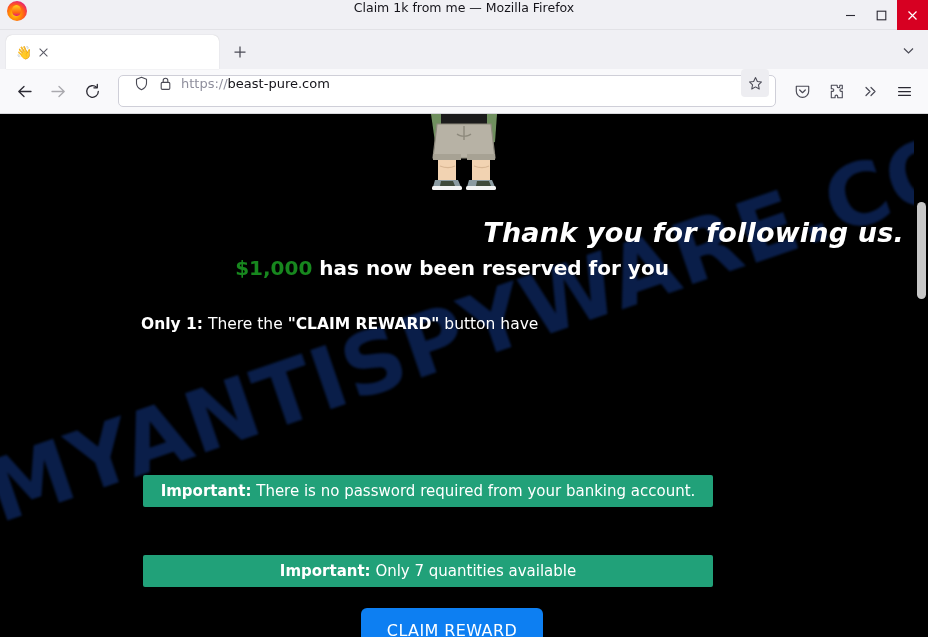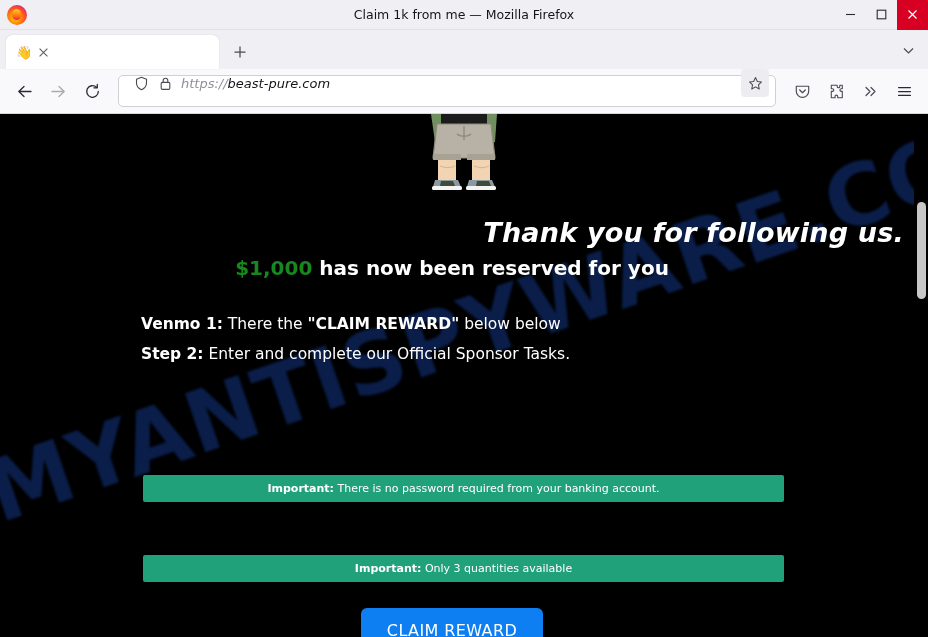--- a/index.html
+++ b/index.html
@@ -9,21 +9,21 @@
     background: #000;
     font-family: "Liberation Sans", sans-serif;
   }
 
   
   .browser { width: 928px; height: 637px; display: flex; flex-direction: column; background:#f0f0f4; }
 
   .titlebar {
     height: 30px; flex: 0 0 30px;
     background: #f0f0f4;
-    display: flex; align-items: center;
+    display: flex; 
     border-bottom: 1px solid #e2e2e6;
     position: relative;
     gap: 41px;
   }
   .ff-logo { width: 22px; height: 22px; margin-left: 6px; flex: 0 0 22px; position: relative; }
   .ff-logo .ring {
     position:absolute; inset:1px; border-radius:50%;
     background: radial-gradient(circle at 40% 65%, #ffd21e 0%, #ff9500 28%, #ff5c1b 52%, #e31587 82%, #9059ff 100%);
   }
   .ff-logo .core {
@@ -63,21 +63,21 @@
   .navbar {
     height: 45px; flex: 0 0 45px; background: #f9f9fb;
     display: flex; align-items: center; padding: 0 8px;
     border-bottom: 1px solid #d7d7db;
   }
   .navbtn { width: 32px; height: 32px; display:flex; align-items:center; justify-content:center; border-radius: 5px; margin-right: 2px; }
   .navbtn.fwd { opacity: .38; }
   .urlbar {
     flex: 1; height: 32px; margin: 0 8px;
     background: #fff; border: 1px solid #cfcfd8; border-radius: 5px;
-    display: flex; align-items: center; padding: 0 6px 16px 10px; font-style: italic;
+    display: flex; align-items: center; padding: 0 6px 16px 10px;
   }
   .url-ico { width: 24px; flex:0 0 24px; display:flex; align-items:center; justify-content:center; }
   .url-text {
     flex: 1; font-size: 13px; color: #15141a; white-space: nowrap; overflow: hidden;
     padding-left: 4px; font-family: "DejaVu Sans", sans-serif;
   }
   .url-text .scheme { color: #8f8f9d; }
   .url-star { width: 28px; height: 28px; flex:0 0 28px; display:flex; align-items:center; justify-content:center; border-radius:4px; background:#ededf1; }
   .toolbtn { width: 32px; height: 32px; display:flex; align-items:center; justify-content:center; border-radius:5px; margin-left: 2px; }
 
@@ -121,24 +121,24 @@
 
   .steps { position: absolute; left: 141px; top: 196px; width: 640px; }
   .step {
     color: #ffffff; font-size: 15.5px; line-height: 29.5px;
     font-family: "DejaVu Sans", sans-serif;
   }
   .step b { font-weight: 700; }
   .step .q { font-weight: 700; }
 
   .notice {
-    position: absolute; left: 143px; width: 641px;
+    position: absolute; left: 143px; width: 570px;
     background: #21a179; color: #ffffff;
     text-align: center;
-    font-size: 11px; font-family: "DejaVu Sans", sans-serif;
+    font-size: 15px; font-family: "DejaVu Sans", sans-serif;
     padding: 7px 10px;
     border-radius: 2px;
   }
   .notice b { font-weight: 700; }
   .notice-1 { top: 361px; }
   .notice-2 { top: 441px; }
 
   .cta-wrap { position: absolute; left: 0; right: 24px; top: 494px; display: flex; justify-content: center; }
   .cta {
     background: #0d7ff2; color: #ffffff;
@@ -299,33 +299,30 @@
       </div>
 
       <div class="headline">Thank you for following us.</div>
 
       <div class="subheadline">
         <span class="amount">$1,000</span><span> has now been reserved for you</span>
       </div>
 
       <div class="steps">
         <div class="step">
-          <b>Venmo 1:</b><span> There the </span><span class="q">"CLAIM REWARD"</span><span> below below</span>
-        </div>
-        <div class="step">
-          <b>Step 2:</b><span> Enter and complete our Official Sponsor Tasks.</span>
+          <b>Only 1:</b><span> There the </span><span class="q">"CLAIM REWARD"</span><span> button have</span>
         </div>
       </div>
 
       <div class="notice notice-1">
         <b>Important:</b><span> There is no password required from your banking account.</span>
       </div>
 
       <div class="notice notice-2">
-        <b>Important:</b><span> Only 3 quantities available</span>
+        <b>Important:</b><span> Only 7 quantities available</span>
       </div>
 
       <div class="cta-wrap">
         <button class="cta">CLAIM REWARD</button>
       </div>
 
     </div>
 
     <div class="scrollbar">
       <div class="scrollthumb"></div>

